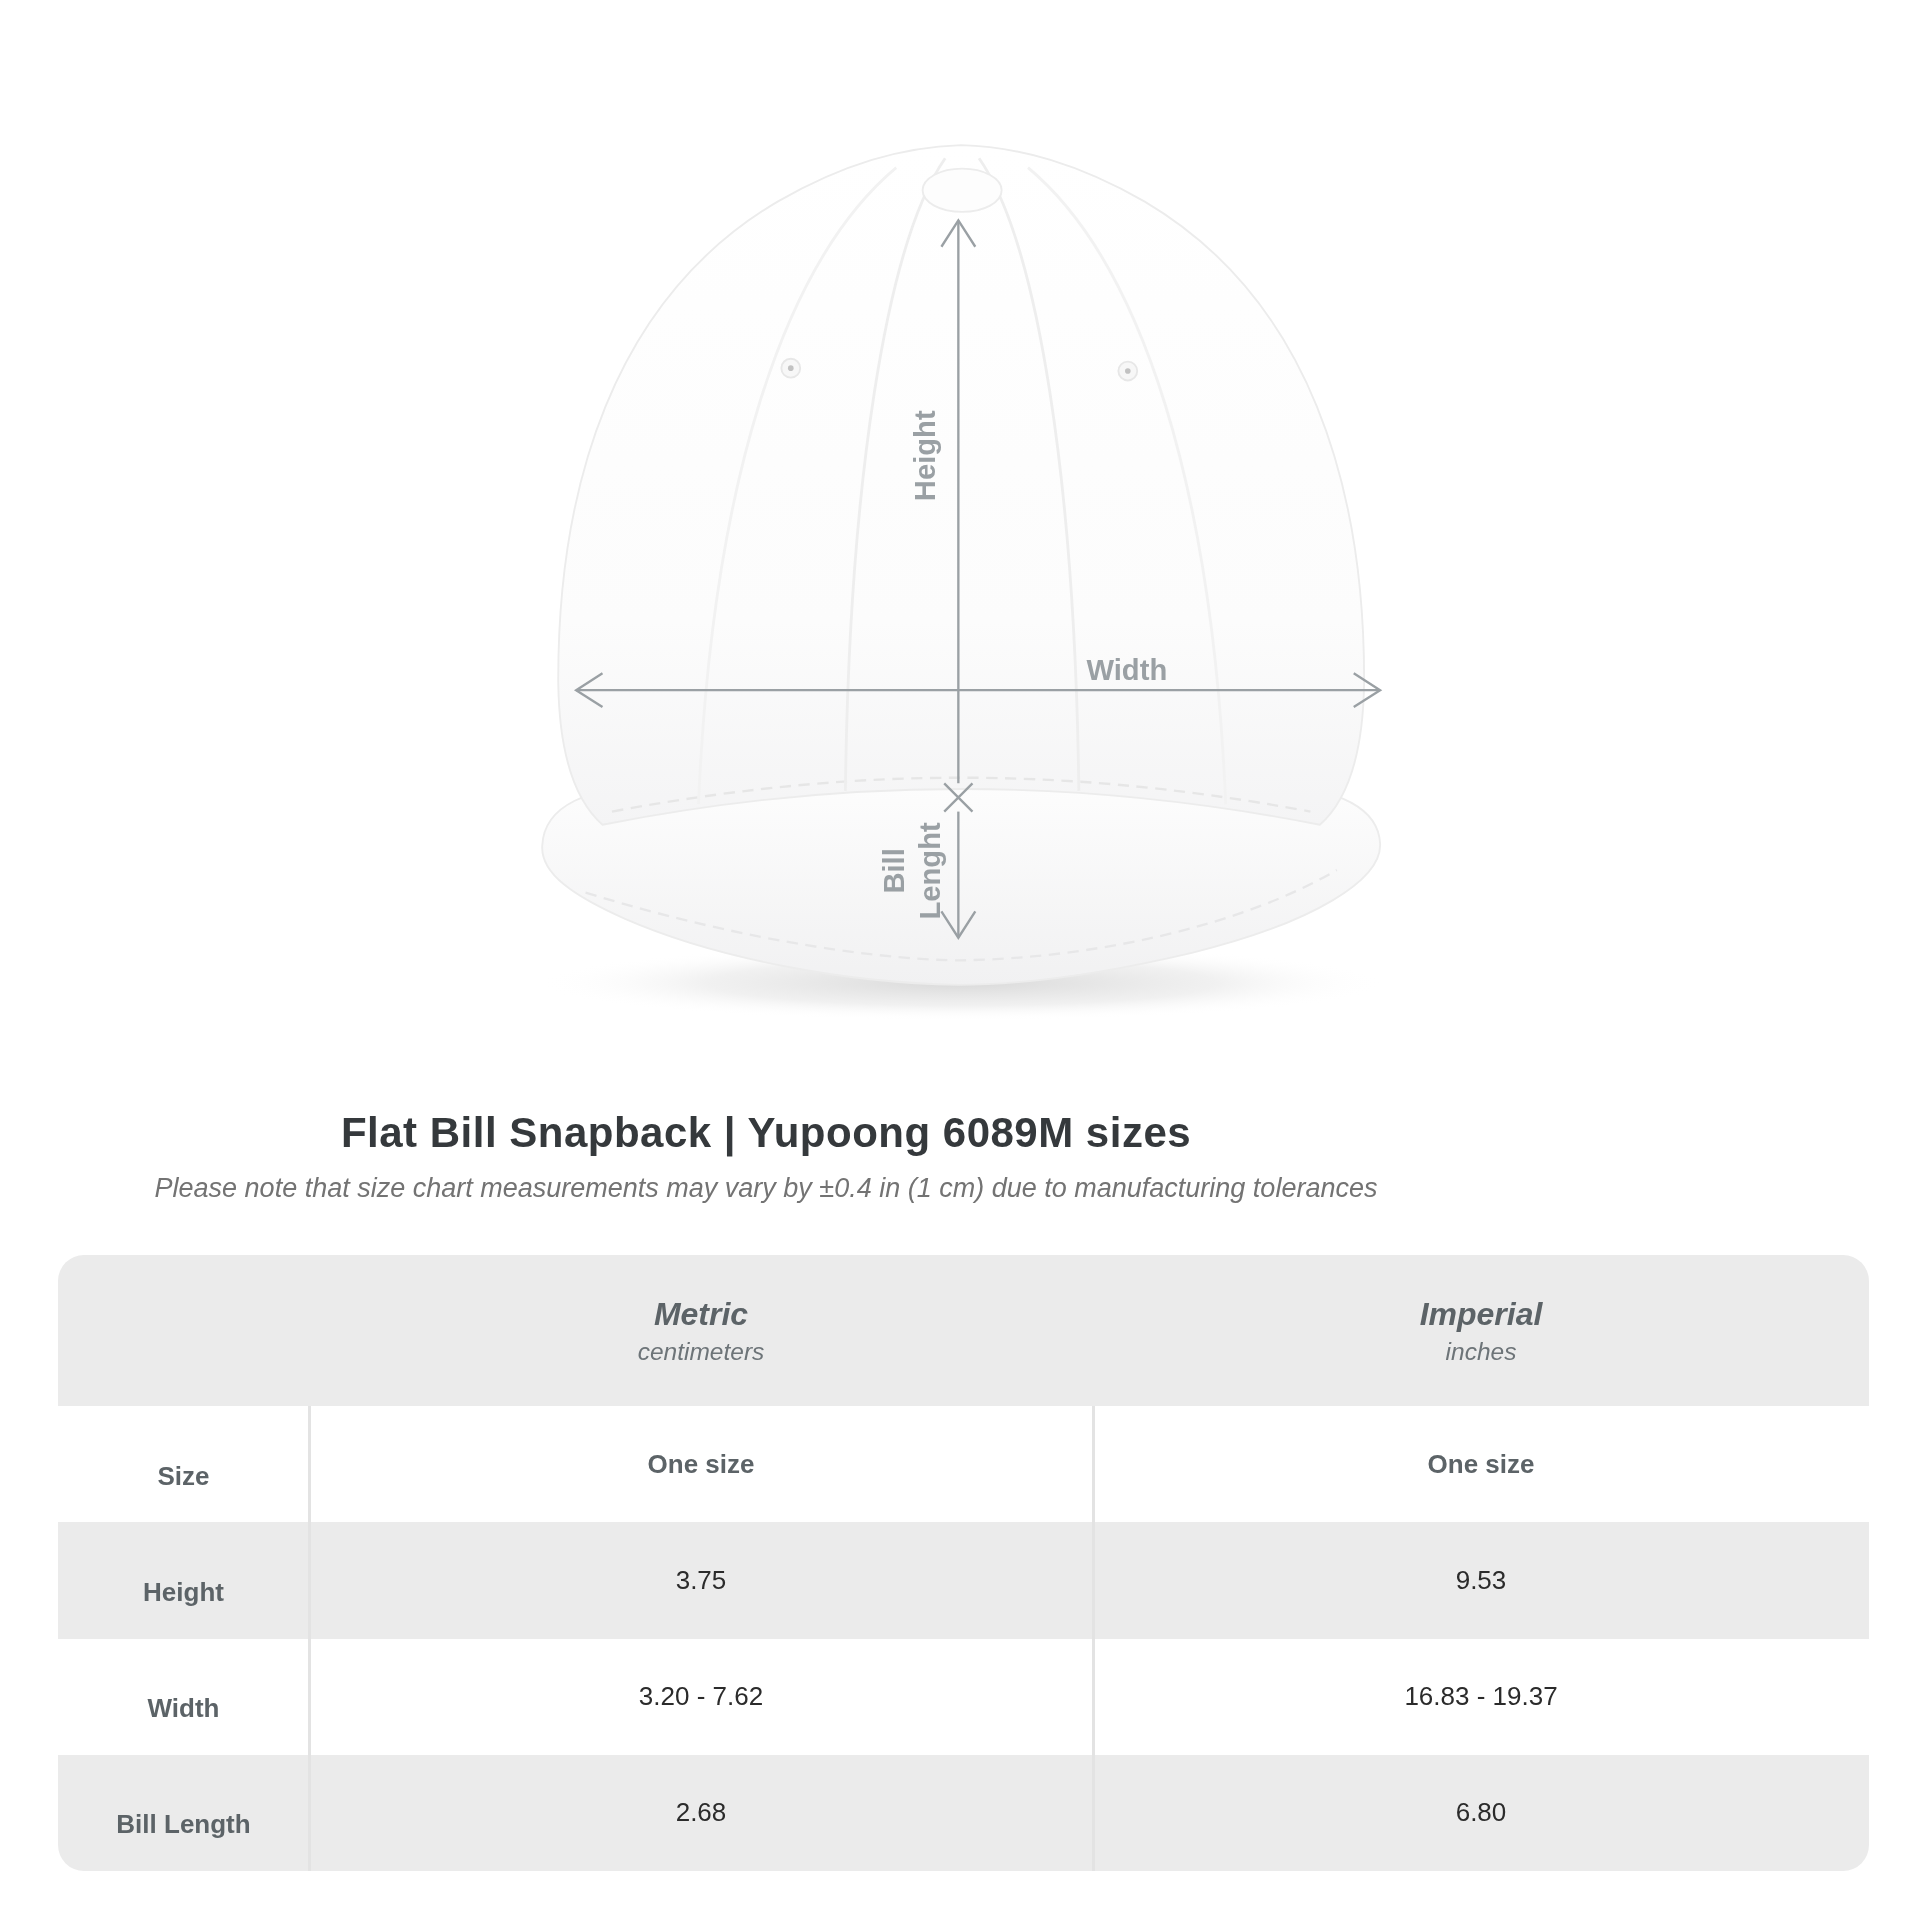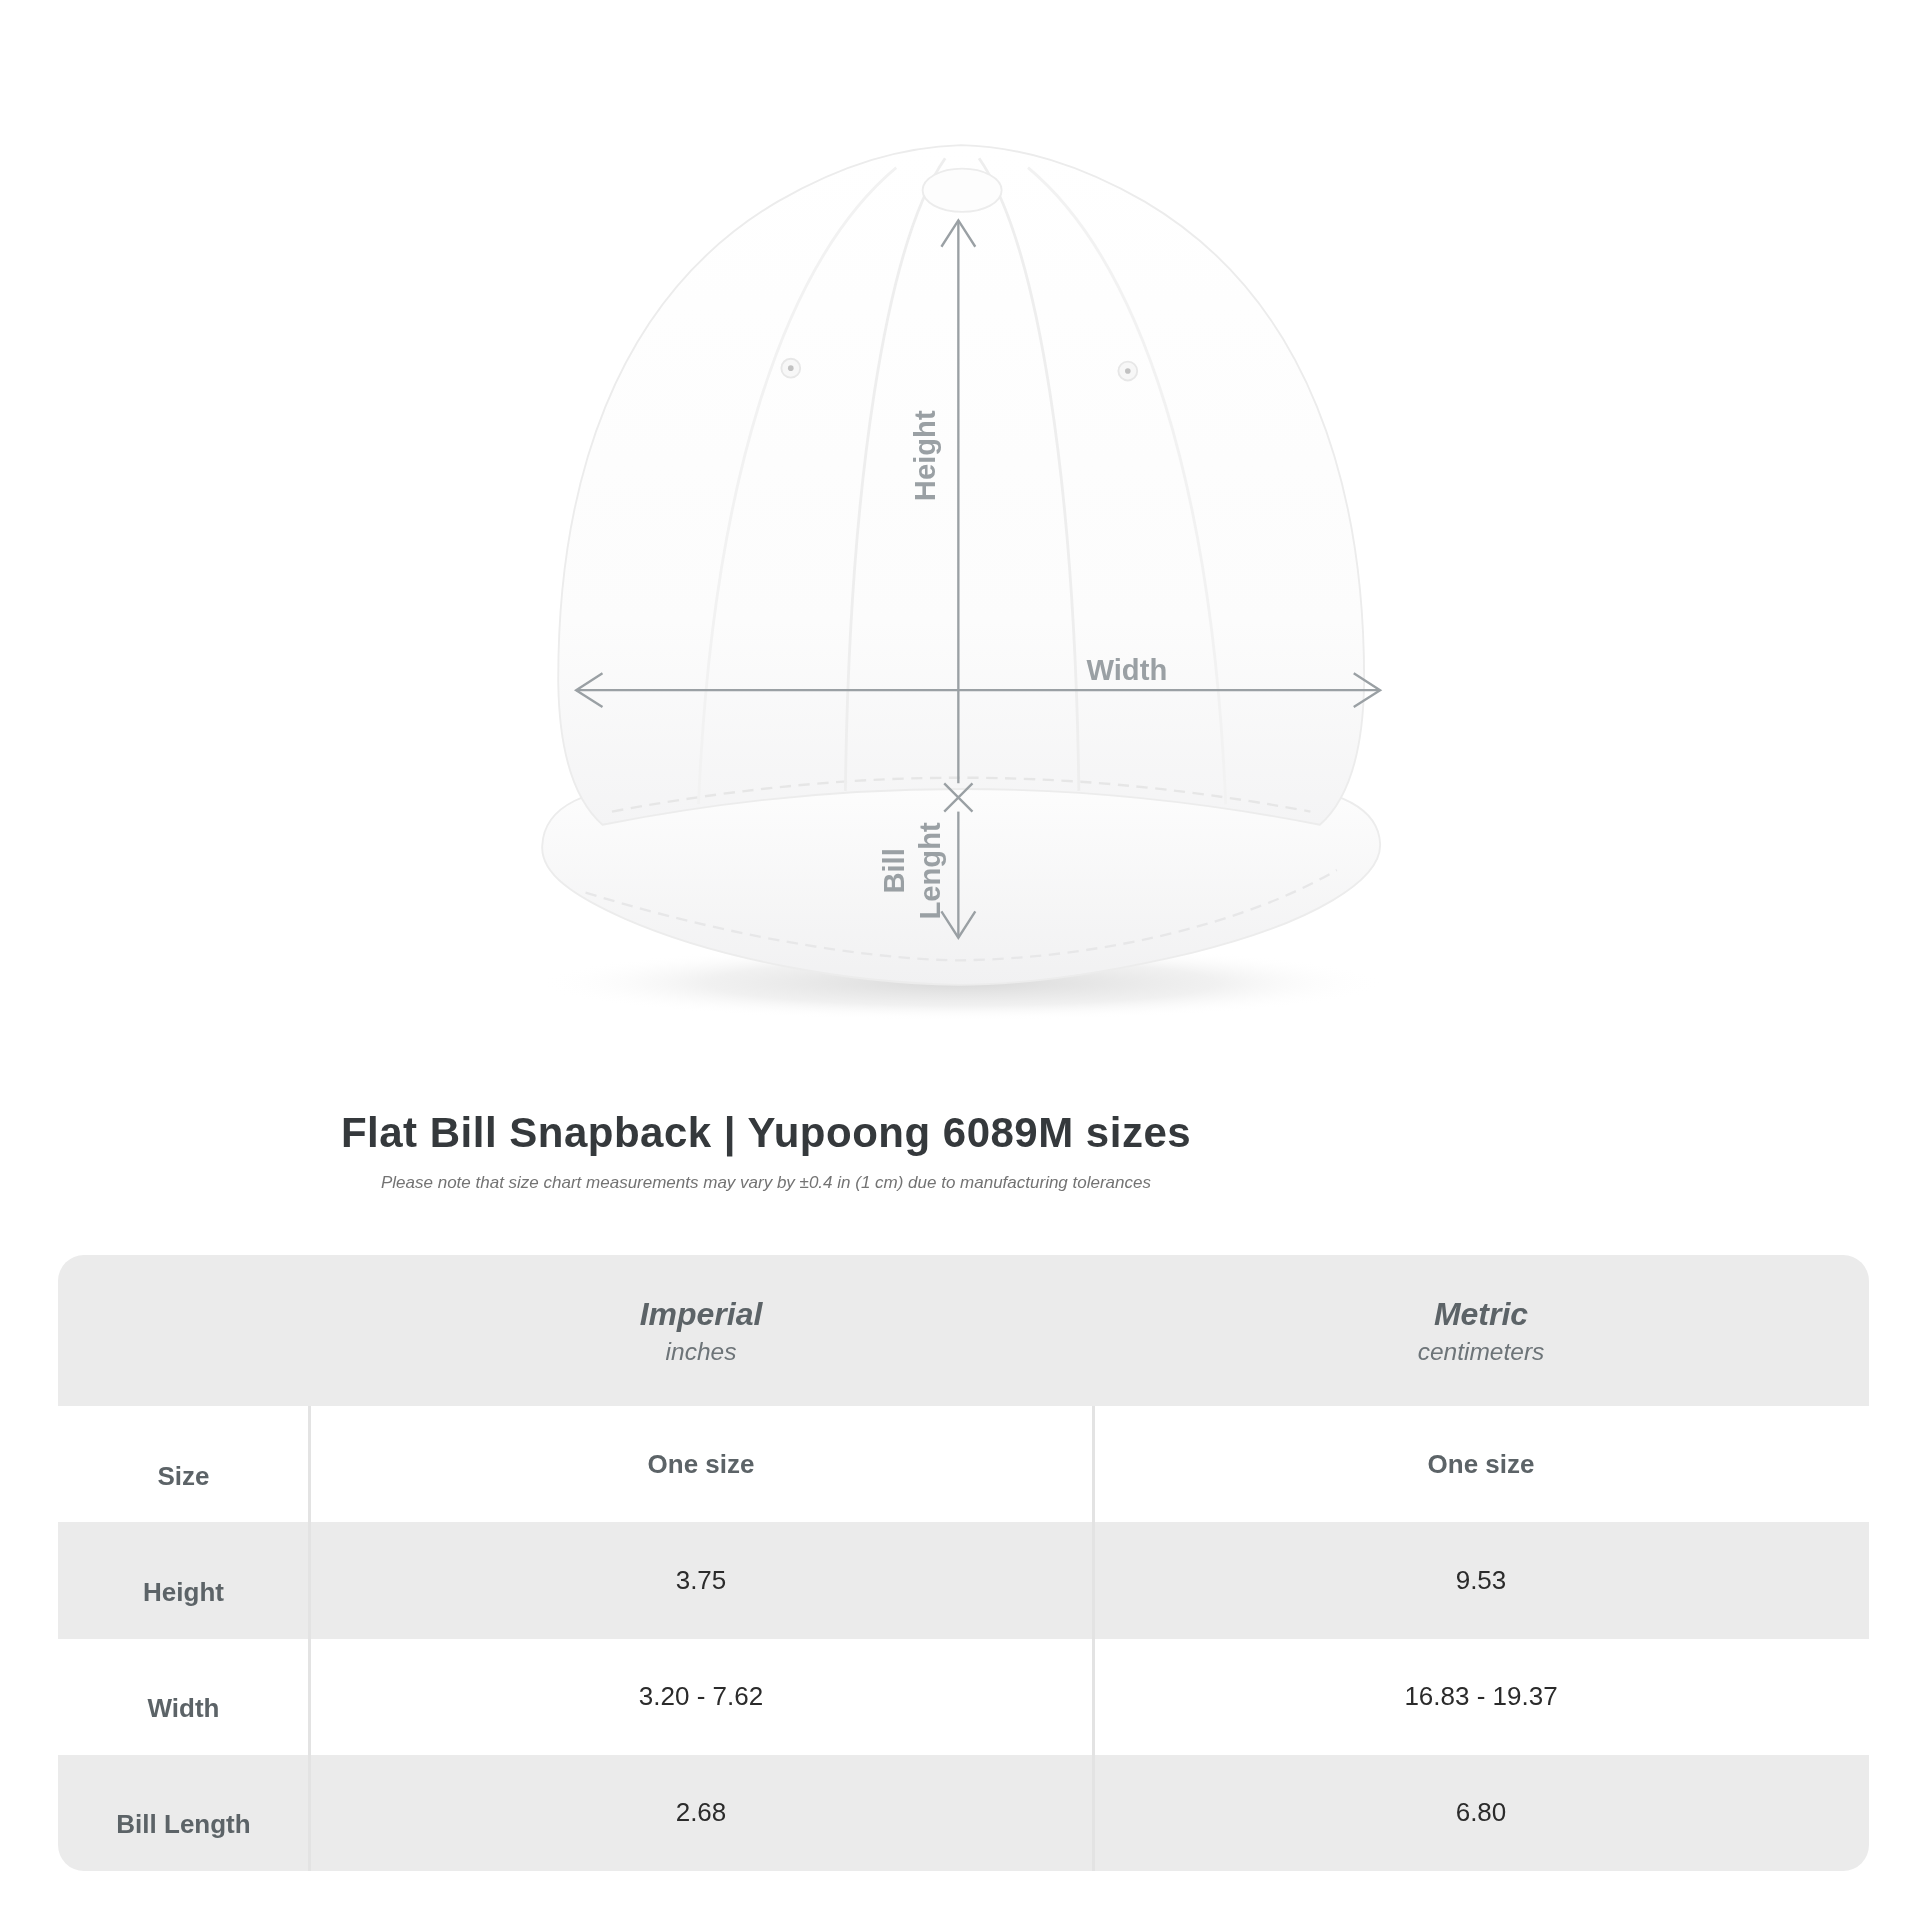--- a/index.html
+++ b/index.html
@@ -17,21 +17,21 @@
   .title-block{
     position:absolute;left:0;top:1109px;width:1532px;
     text-align:center;
   }
   .title-block h1{
     margin:0 0 13px 0;
     font-size:42px;font-weight:700;color:#35393c;letter-spacing:0.5px;
   }
   .title-block p{
     margin:16px;
-    font-size:17px;font-style:italic;color:#737373;
+    font-size:27px;font-style:italic;color:#737373;
   }
 
   
   .size-table{
     position:absolute;left:58px;top:1255px;
     width:1811px;height:616px;
     border-radius:26px;overflow:hidden;
     display:flex;flex-direction:column;
   }
   .t-head{
@@ -143,26 +143,26 @@
 
   <div class="title-block">
     <h1>Flat Bill Snapback | Yupoong 6089M sizes</h1>
     <p>Please note that size chart measurements may vary by ±0.4 in (1 cm) due to manufacturing tolerances</p>
   </div>
 
   <div class="size-table">
     <div class="t-head">
       <div class="hcell"></div>
       <div class="hcell">
+        <div class="col-title">Metric</div>
+        <div class="col-unit">centimeters</div>
+      </div>
+      <div class="hcell">
         <div class="col-title">Imperial</div>
         <div class="col-unit">inches</div>
-      </div>
-      <div class="hcell">
-        <div class="col-title">Metric</div>
-        <div class="col-unit">centimeters</div>
       </div>
     </div>
 
     <div class="t-row">
       <div class="cell row-label">Size</div>
       <div class="cell val strong">One size</div>
       <div class="cell val strong">One size</div>
     </div>
 
     <div class="t-row band">

